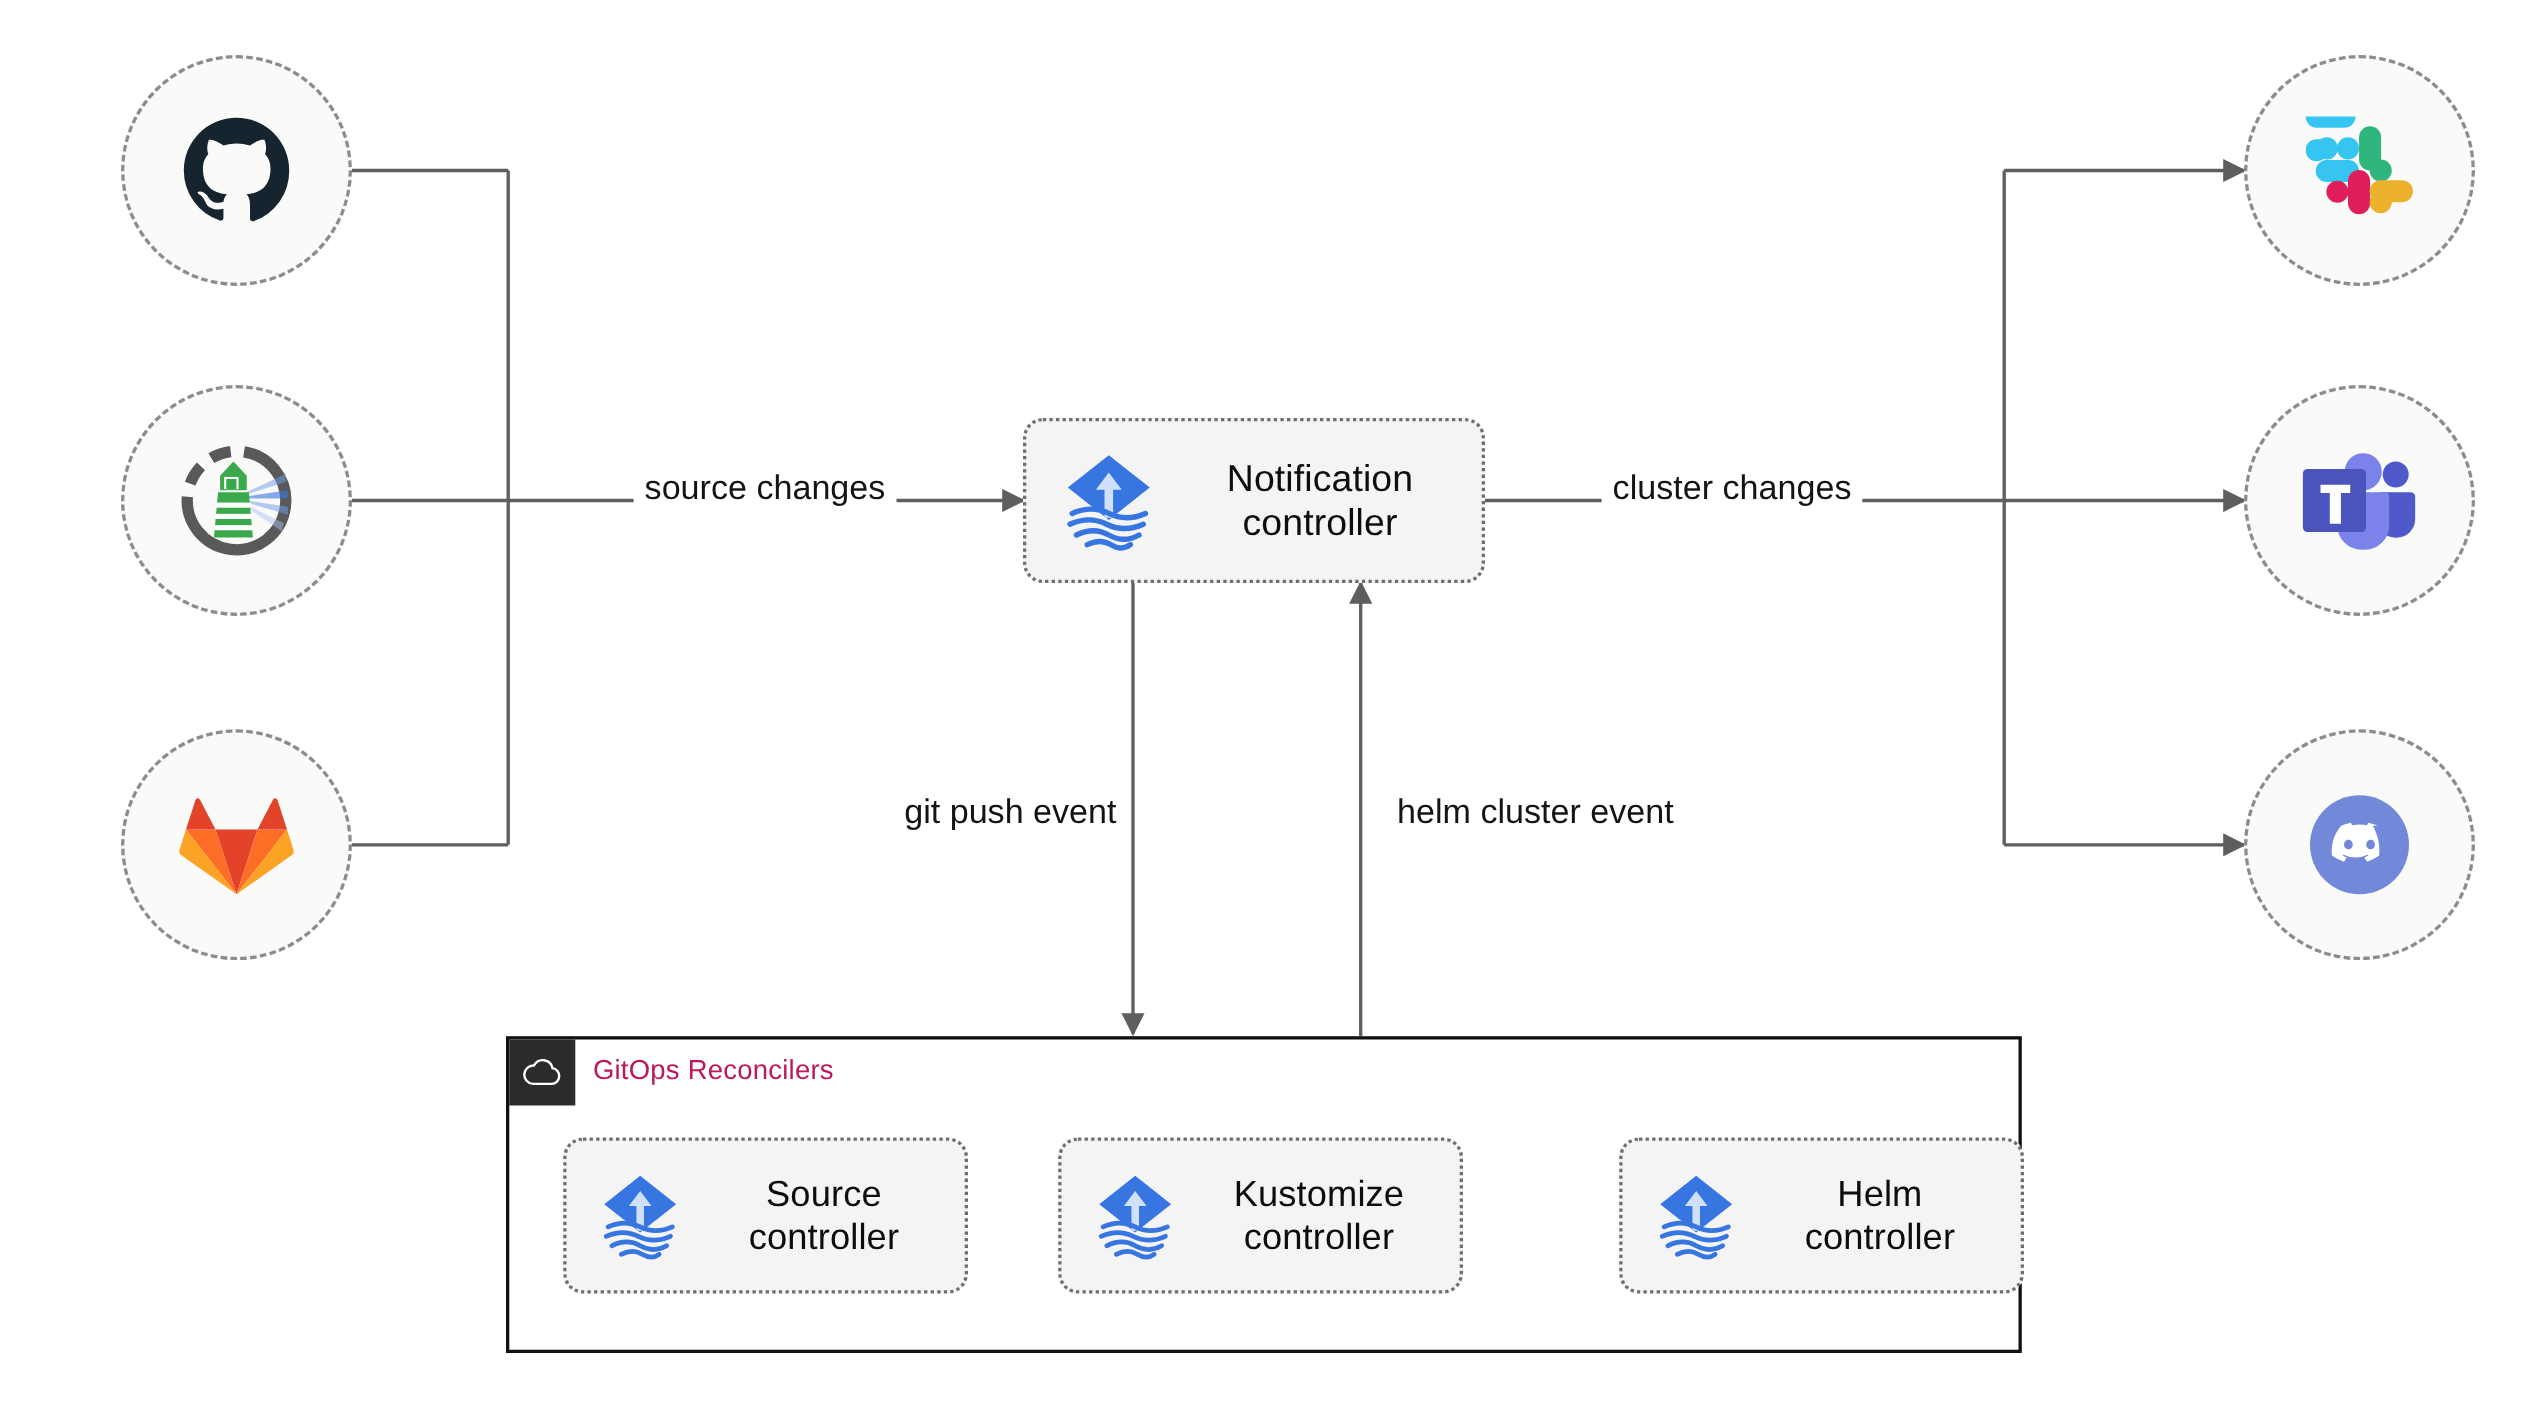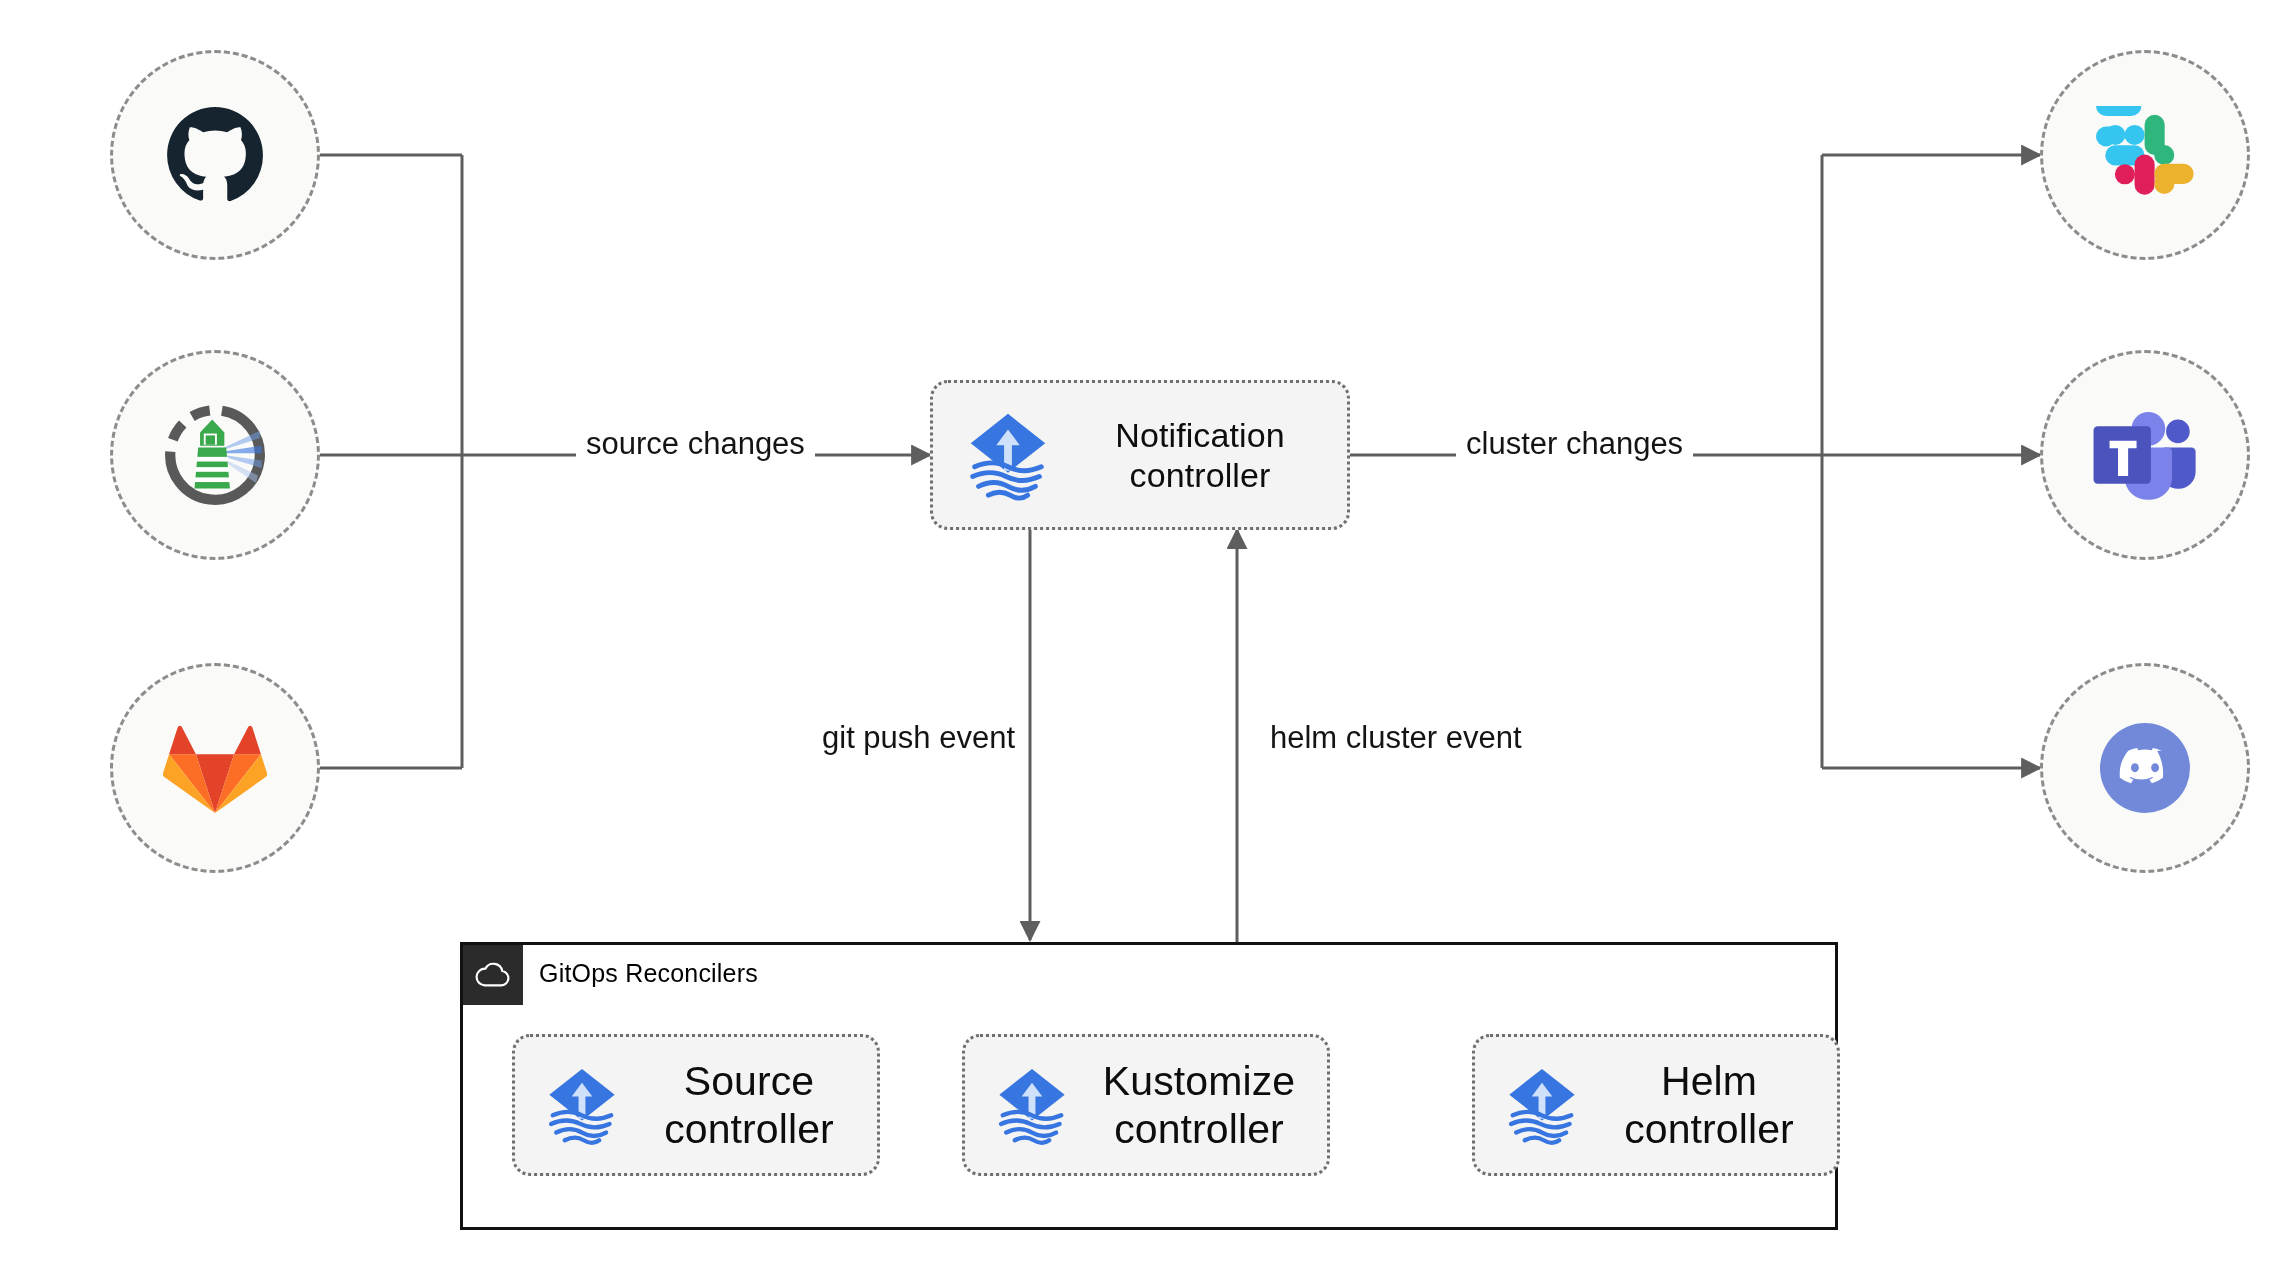--- a/index.html
+++ b/index.html
@@ -51,21 +51,21 @@
     justify-content: flex-start;
     gap: 10px;
   }
   .ctrl-box .ctrl-icon {
     flex: 0 0 auto;
     line-height: 0;
   }
   .ctrl-box .ctrl-label {
     flex: 1 1 auto;
     text-align: center;
-    font-size: 41px;
+    font-size: 33px;
     line-height: 1.18;
     color: #0d0d0d;
     letter-spacing: .1px;
     white-space: pre-line;
     padding-right: 14px;
   }
 
   
   #notification-controller .ctrl-label { font-size: 34px; }
 
@@ -89,21 +89,21 @@
     background: #2b2b2b;
     display: flex;
     align-items: center;
     justify-content: center;
   }
   #gitops-title {
     position: absolute;
     left: 76px;
     top: 14px;
     font-size: 25px;
-    color: #000000;
+    color: #be185d;
     letter-spacing: .2px;
   }
 
   
   .edge-label {
     position: absolute;
     font-size: 31px;
     color: #141414;
     white-space: nowrap;
     background: #ffffff;

